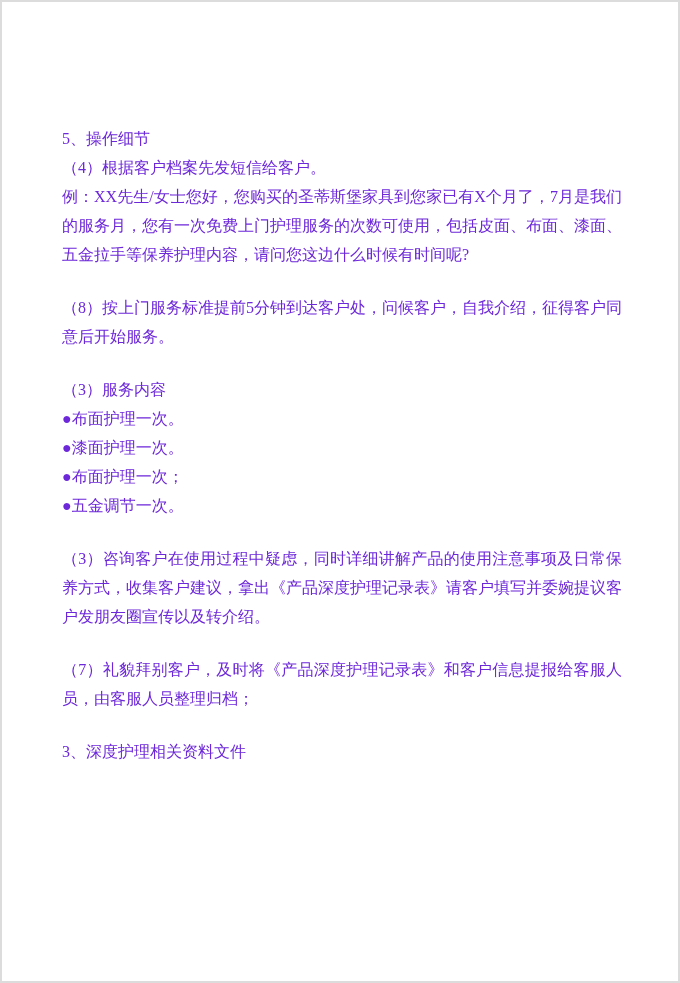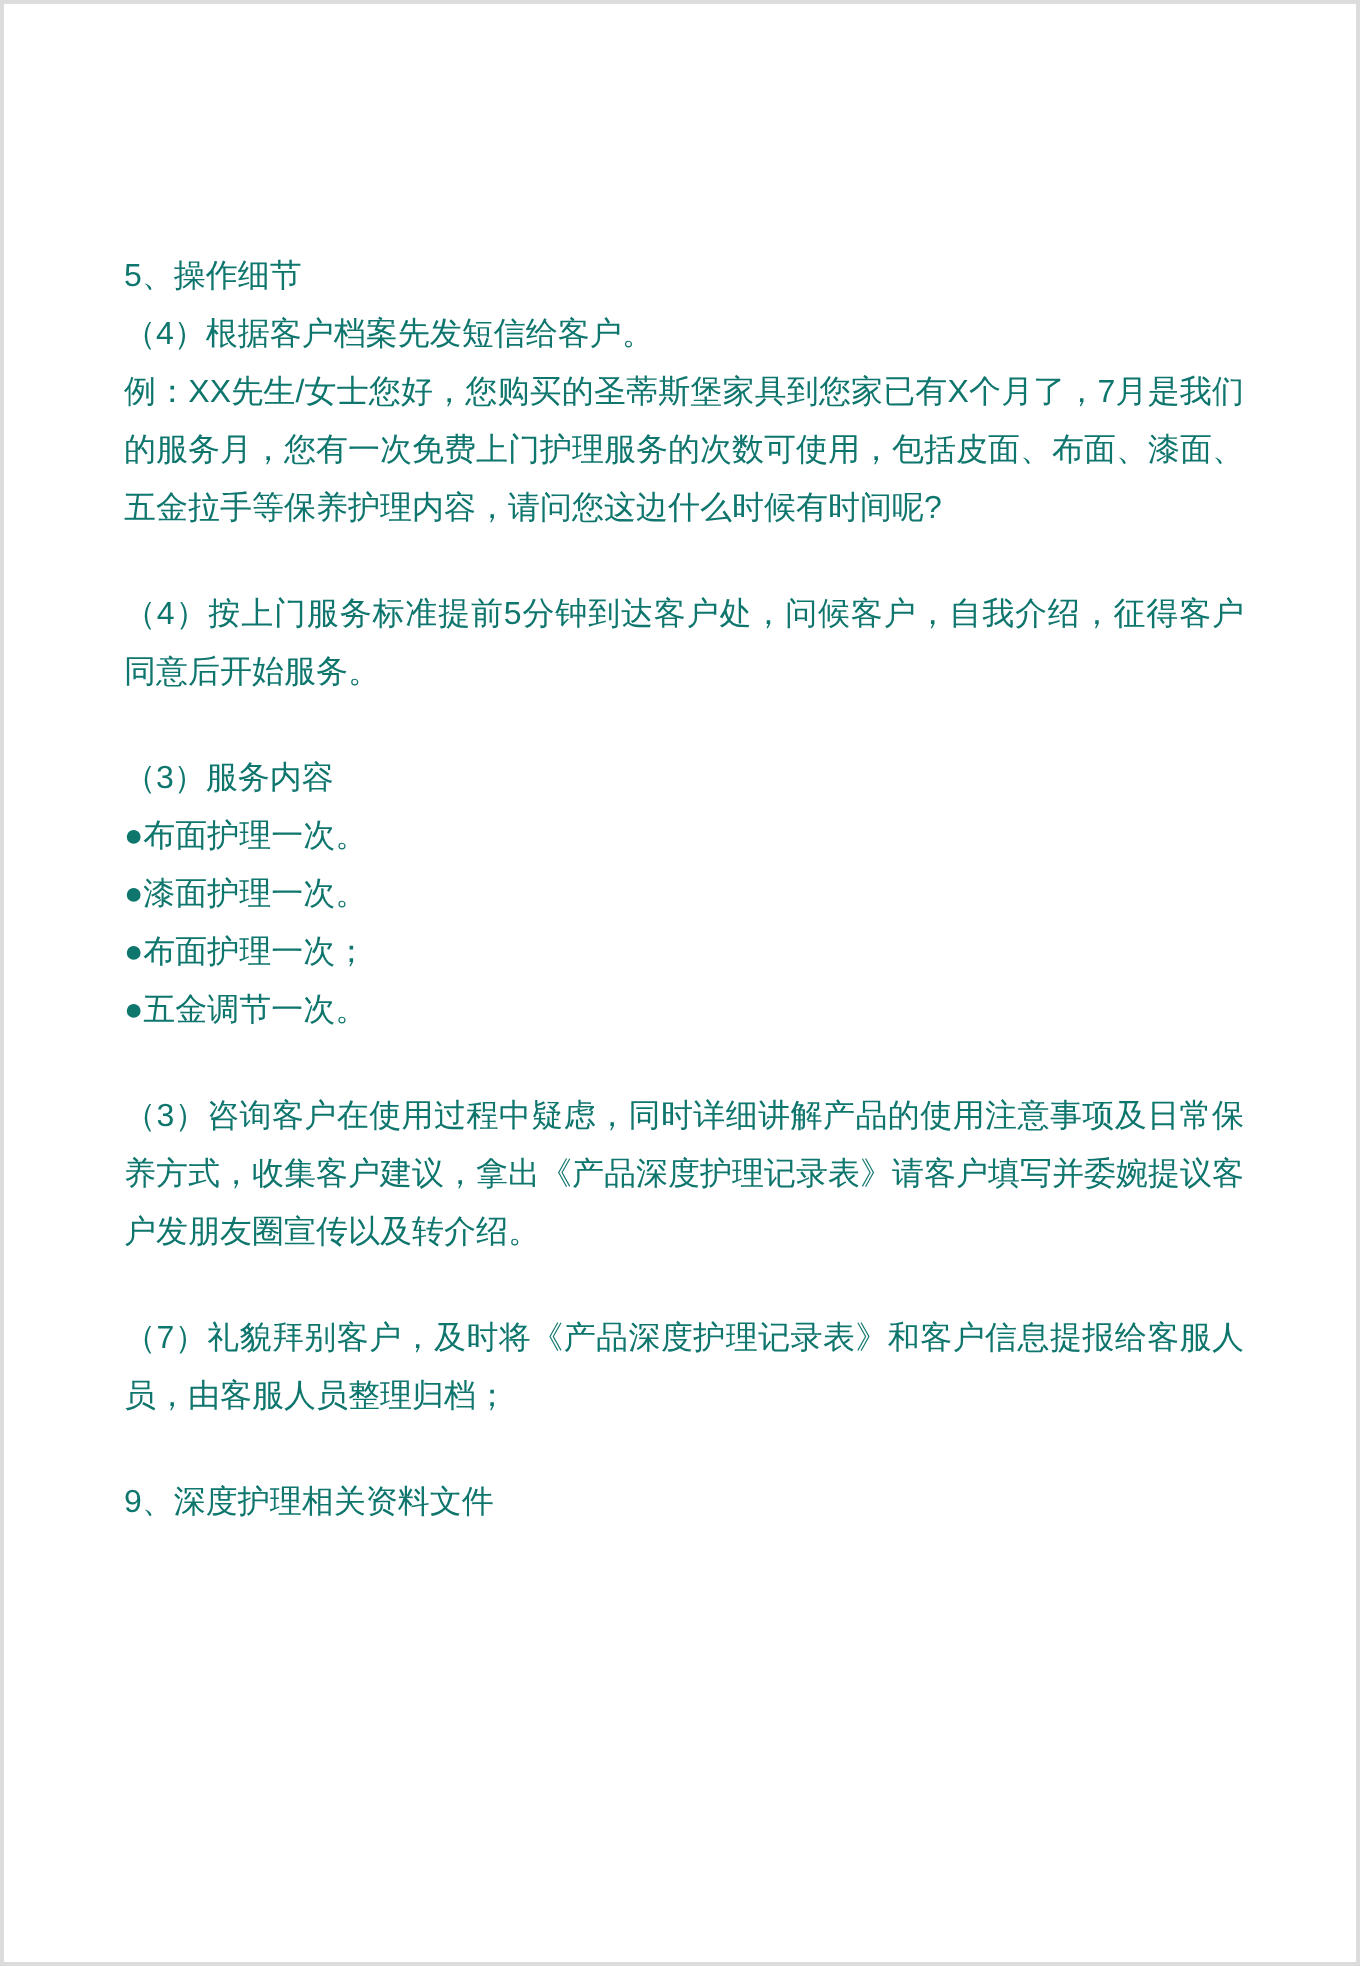--- a/index.html
+++ b/index.html
@@ -16,24 +16,24 @@
     box-sizing: border-box;
     width: 680px;
     height: 983px;
     background: #ffffff;
     border: 2px solid #dcdcdc;
     overflow: hidden;
   }
   .content {
     box-sizing: border-box;
     padding: 122px 56px 0 60px;
-    font-family: Liberation Sans, sans-serif;
+    font-family: Liberation Serif, serif;
     font-size: 16px;
     line-height: 29px;
-    color: #0f766e;
+    color: #6d28d9;
     letter-spacing: 0;
   }
   .content p {
     margin: 0;
     text-align: justify;
     text-justify: inter-ideograph;
   }
   .gap {
     margin-top: 24px !important;
   }
@@ -47,30 +47,30 @@
 <div class="page">
   <div class="content">
 
     <p>5、操作细节</p>
 
     <p>（4）根据客户档案先发短信给客户。</p>
 
     <p>例：XX先生/女士您好，您购买的圣蒂斯堡家具到您家已有X个月了，7月是我们的服务月，您有一次免费上门护理服务的次数可使用，包括皮面、布面、漆面、五金拉手等保养护理内容，请问您这边什么时候有时间呢?</p>
 
 
-    <p class="gap">（4）按上门服务标准提前5分钟到达客户处，问候客户，自我介绍，征得客户同意后开始服务。</p>
+    <p class="gap">（8）按上门服务标准提前5分钟到达客户处，问候客户，自我介绍，征得客户同意后开始服务。</p>
 
     <div class="gap">
       <p>（3）服务内容</p>
       <p class="bullet-line"><span class="bullet">●</span><span>布面护理一次。</span></p>
       <p class="bullet-line"><span class="bullet">●</span><span>漆面护理一次。</span></p>
       <p class="bullet-line"><span class="bullet">●</span><span>布面护理一次；</span></p>
       <p class="bullet-line"><span class="bullet">●</span><span>五金调节一次。</span></p>
     </div>
 
     <p class="gap">（3）咨询客户在使用过程中疑虑，同时详细讲解产品的使用注意事项及日常保养方式，收集客户建议，拿出《产品深度护理记录表》请客户填写并委婉提议客户发朋友圈宣传以及转介绍。</p>
 
     <p class="gap">（7）礼貌拜别客户，及时将《产品深度护理记录表》和客户信息提报给客服人员，由客服人员整理归档；</p>
 
-    <p class="gap">9、深度护理相关资料文件</p>
+    <p class="gap">3、深度护理相关资料文件</p>
 
   </div>
 </div>
 
 </body></html>

